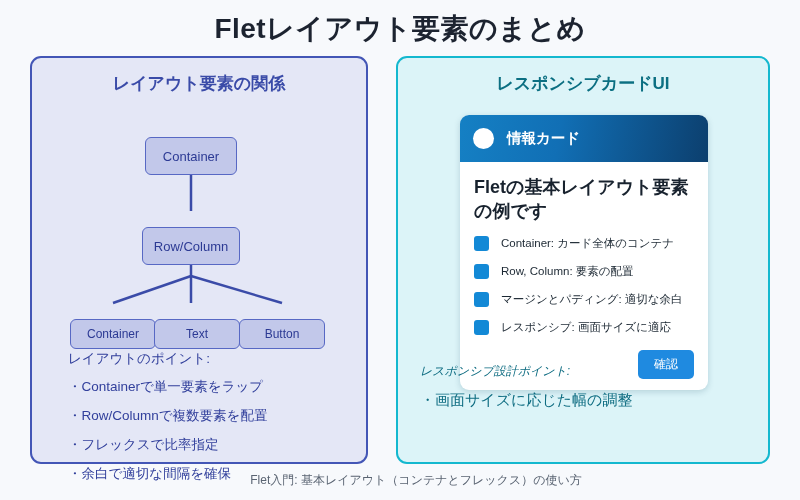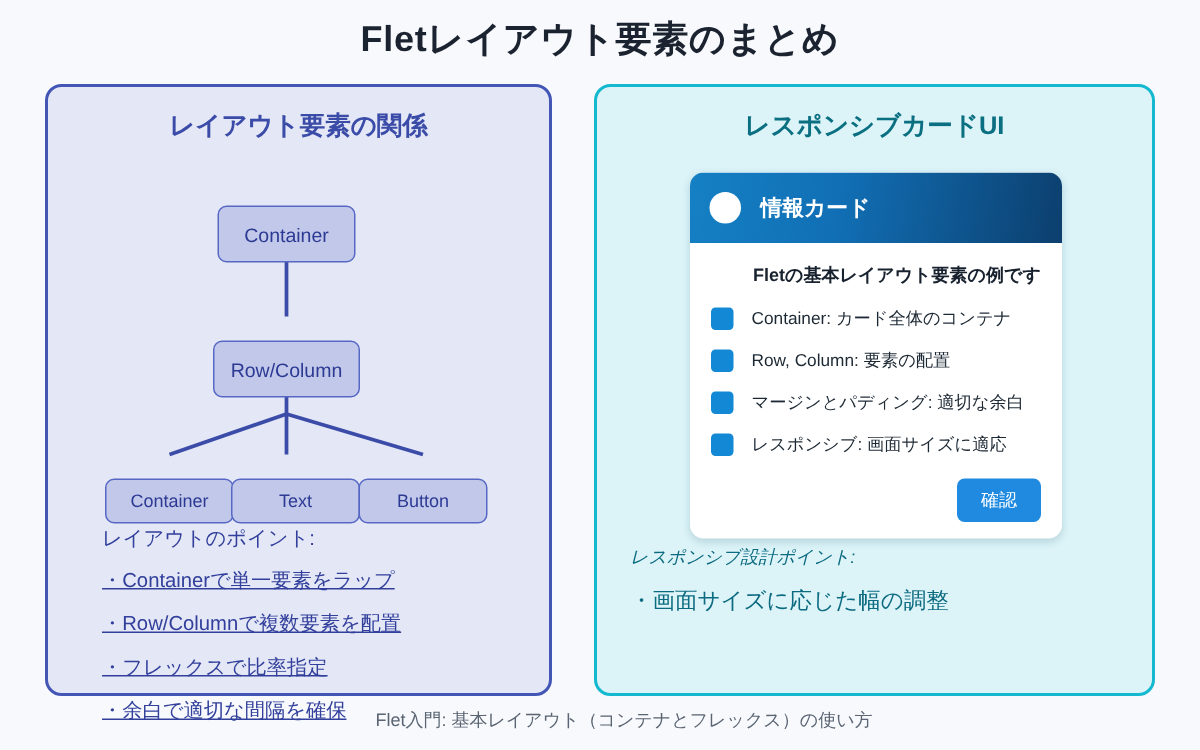--- a/index.html
+++ b/index.html
@@ -22,21 +22,21 @@
     border-radius: 10px;
   }
 
   
   .page-title {
     position: absolute;
     left: 0;
     top: 10px;
     width: 800px;
     text-align: center;
-    font-size: 24px;
+    font-size: 28px;
     font-weight: bold;
     color: #1c2330;
     letter-spacing: 0.5px;
   }
 
   
   .panel {
     position: absolute;
     box-sizing: border-box;
     border-radius: 11px;
@@ -113,21 +113,20 @@
     color: #32409c;
   }
   .notes-left .notes-head {
     font-size: 13.5px;
     margin-bottom: 10px;
   }
   .notes-left .note-item {
     font-size: 13.5px;
     margin-bottom: 11px;
     white-space: nowrap;
-    text-decoration: underline;
   }
 
   
   .card {
     position: absolute;
     left: 62px;
     top: 57px;
     width: 248px;
     border-radius: 9px;
     background: #ffffff;
@@ -152,25 +151,24 @@
   .card-header-title {
     color: #ffffff;
     font-size: 14.5px;
     font-weight: bold;
     margin-left: 13px;
   }
   .card-body {
     padding: 13px 14px 11px 14px;
   }
   .card-lead {
-    font-size: 12px;
+    font-size: 18px;
     font-weight: bold;
     color: #18222e;
     margin-bottom: 13px;
-    margin-left: 28px;
   }
   .feature-row {
     display: flex;
     align-items: center;
     margin-bottom: 13px;
   }
   .feature-swatch {
     width: 15px;
     height: 15px;
     border-radius: 3px;

